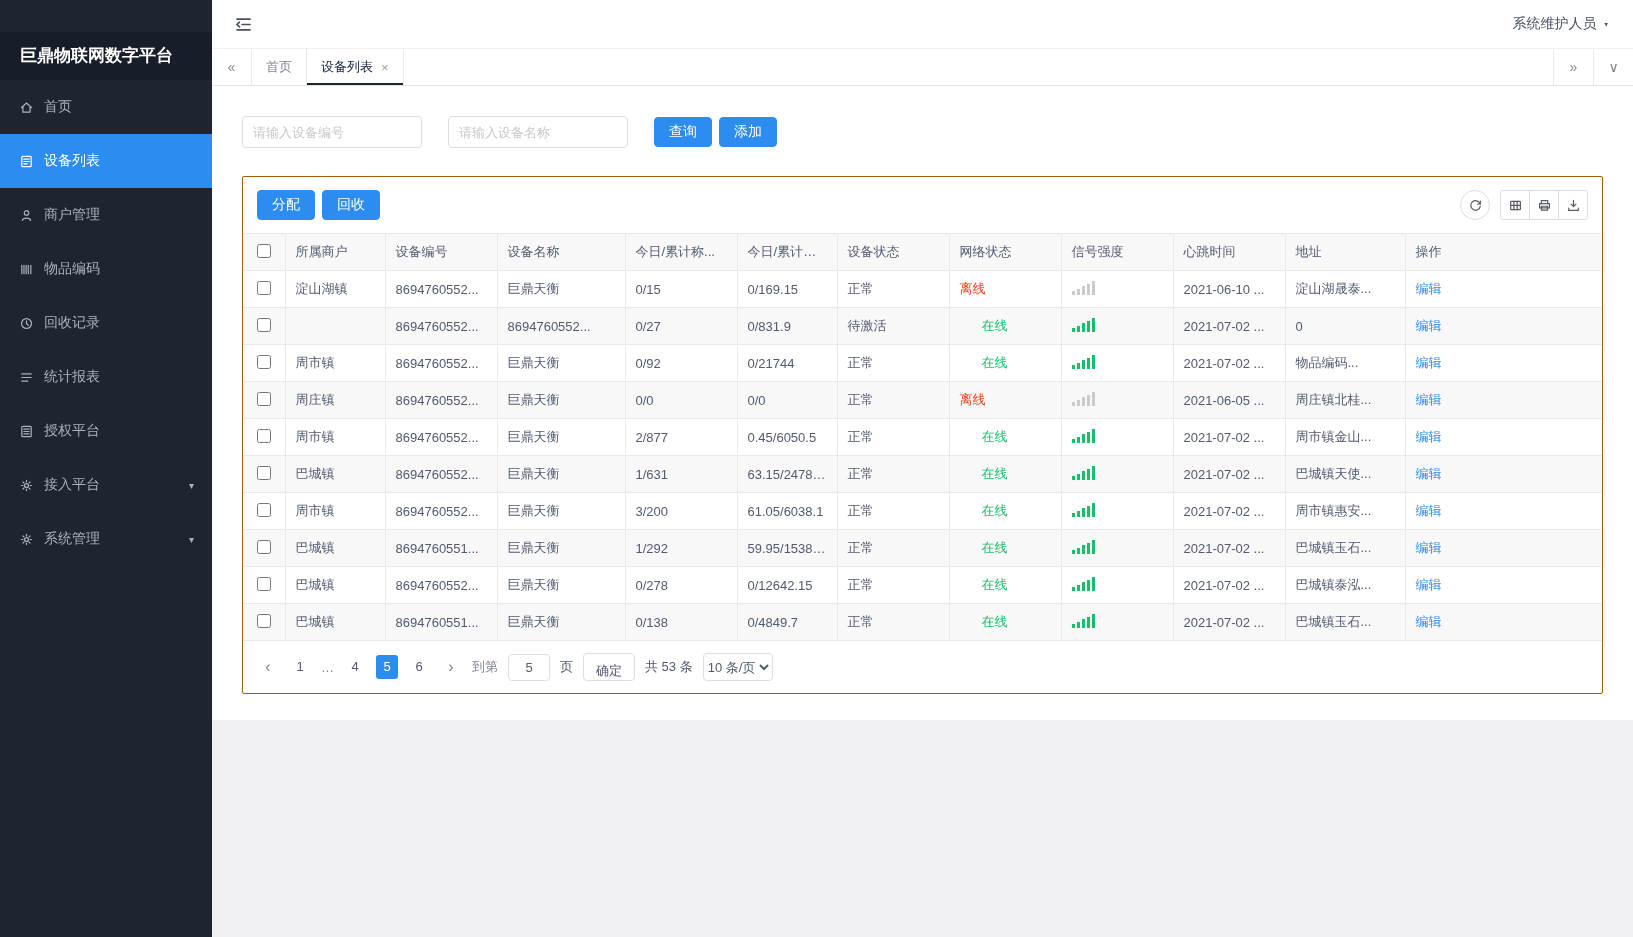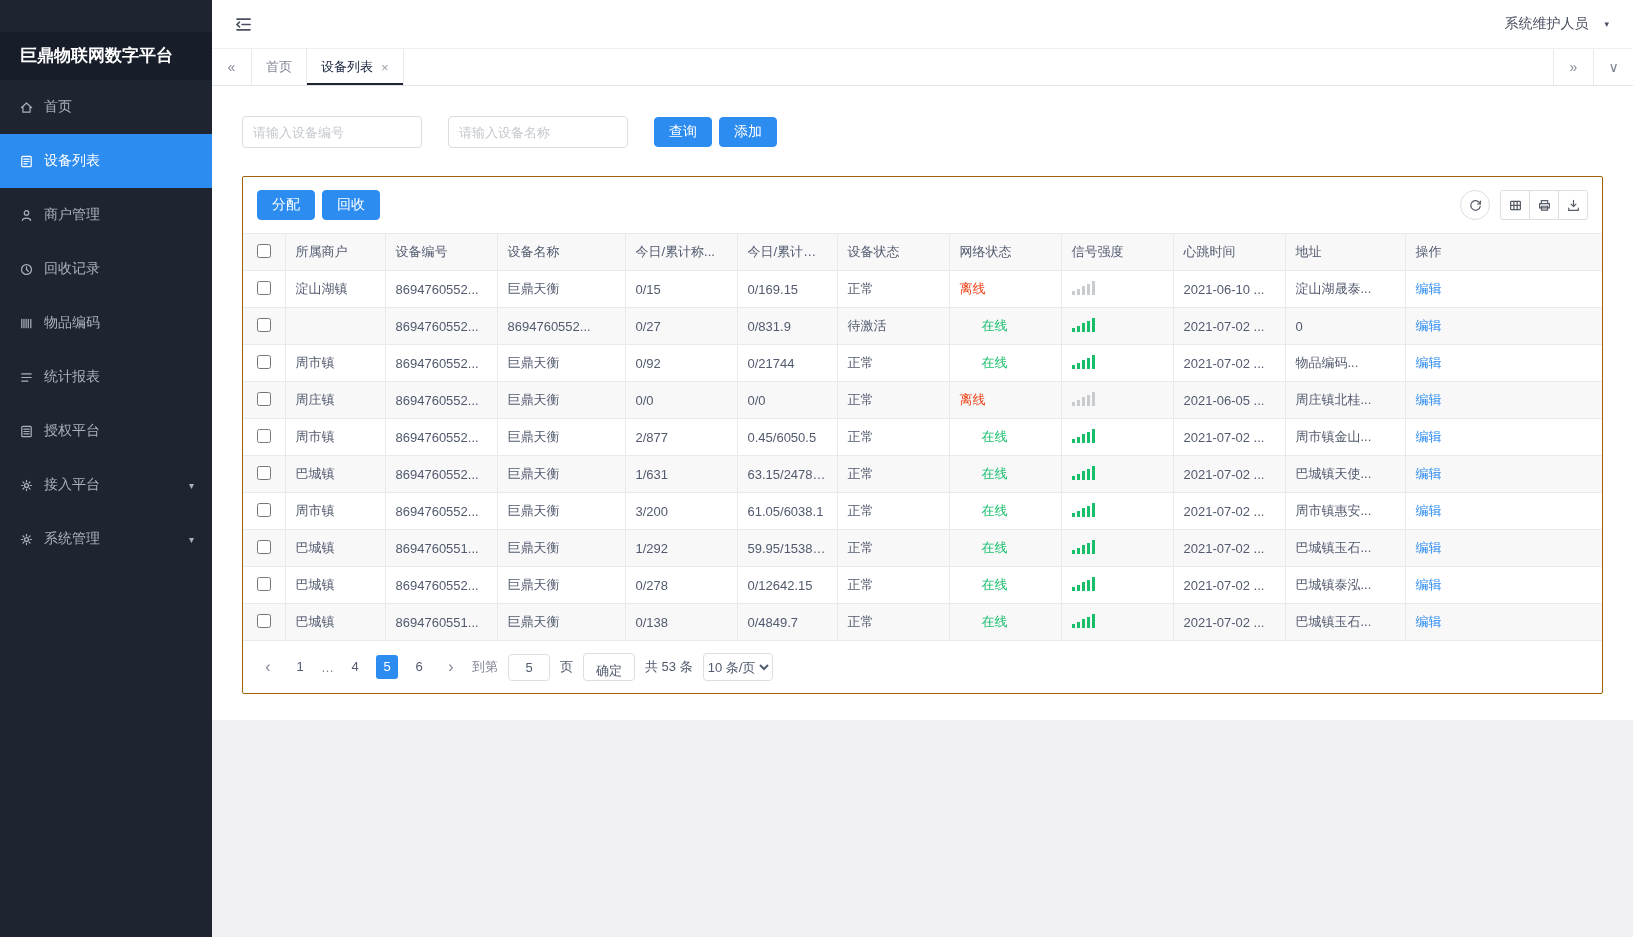--- a/index.html
+++ b/index.html
@@ -14,21 +14,21 @@
   .side-item.active { background:#2d8cf0; color:#fff; }
   .sicon { width:16px; height:16px; margin-right:10px; display:inline-flex; align-items:center; justify-content:center; }
   .sicon svg { display:block; }
   .slabel { white-space:nowrap; }
   .scaret { margin-left:auto; font-size:10px; }
 
   
   .main { flex:1; display:flex; flex-direction:column; min-width:0; }
   .topbar { height:48px; background:#fff; display:flex; align-items:center; justify-content:space-between; padding:0 24px 0 22px; }
   .collapse-btn { color:#495060; cursor:pointer; display:inline-flex; }
-  .user { display:flex; align-items:center; gap:16px; font-size:14px; color:#495060; cursor:pointer; }
+  .user { display:flex; align-items:center; gap:7px; font-size:14px; color:#495060; cursor:pointer;font-family:Liberation Mono, monospace; }
   .user .caret { font-size:9px; }
 
   .tabbar { height:38px; background:#fff; border-top:1px solid #f0f0f3; border-bottom:1px solid #e0e3e9; display:flex; align-items:stretch; }
   .tab-arrow { width:40px; display:flex; align-items:center; justify-content:center; color:#808695; cursor:pointer; font-size:14px; }
   .tab-arrow.bl { border-left:1px solid #e8eaec; }
   .tab-arrow.br { border-right:1px solid #e8eaec; }
   .tabs { display:flex; }
   .tab { padding:0 14px; display:flex; align-items:center; gap:8px; font-size:13px; color:#808695; border-right:1px solid #e8eaec; cursor:pointer; background:#fff; }
   .tab.active { color:#17233d; box-shadow: inset 0 -2px 0 #1f2430; }
   .tab-close { font-size:13px; color:#9ea3ad; }
@@ -112,33 +112,33 @@
             <svg width="15" height="15" viewBox="0 0 16 16" fill="none" stroke="currentColor" stroke-width="1.3" stroke-linecap="round" stroke-linejoin="round">
               <circle cx="8" cy="5.3" r="2.4"></circle>
               <path d="M3.6 13.3c.6-3.2 8.2-3.2 8.8 0"></path>
             </svg>
           </span>
           <span class="slabel">商户管理</span>
         </div>
         <div class="side-item">
           <span class="sicon">
             <svg width="15" height="15" viewBox="0 0 16 16" fill="none" stroke="currentColor" stroke-width="1.3" stroke-linecap="round" stroke-linejoin="round">
+              <path d="M3 3.5v9M5.3 3.5v9M7.6 3.5v9M9.9 3.5v9M12.6 3.5v9"></path>
+            </svg>
+          </span>
+          <span class="slabel">物品编码</span>
+        </div>
+        <div class="side-item">
+          <span class="sicon">
+            <svg width="15" height="15" viewBox="0 0 16 16" fill="none" stroke="currentColor" stroke-width="1.3" stroke-linecap="round" stroke-linejoin="round">
               <circle cx="8" cy="8" r="5.3"></circle>
               <path d="M8 5.2V8l1.9 1.9"></path>
             </svg>
           </span>
           <span class="slabel">回收记录</span>
-        </div>
-        <div class="side-item">
-          <span class="sicon">
-            <svg width="15" height="15" viewBox="0 0 16 16" fill="none" stroke="currentColor" stroke-width="1.3" stroke-linecap="round" stroke-linejoin="round">
-              <path d="M3 3.5v9M5.3 3.5v9M7.6 3.5v9M9.9 3.5v9M12.6 3.5v9"></path>
-            </svg>
-          </span>
-          <span class="slabel">物品编码</span>
         </div>
         <div class="side-item">
           <span class="sicon">
             <svg width="15" height="15" viewBox="0 0 16 16" fill="none" stroke="currentColor" stroke-width="1.3" stroke-linecap="round" stroke-linejoin="round">
               <path d="M3 4.2h10M3 8h10M3 11.8h6.5"></path>
             </svg>
           </span>
           <span class="slabel">统计报表</span>
         </div>
         <div class="side-item">

